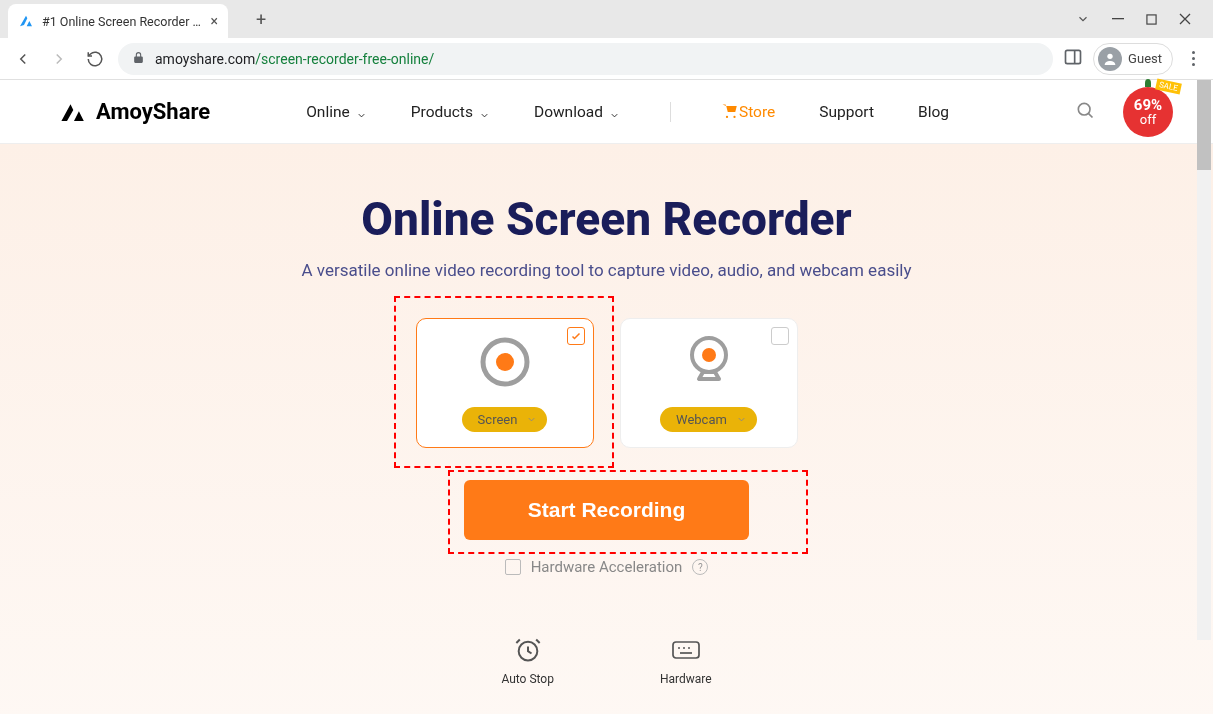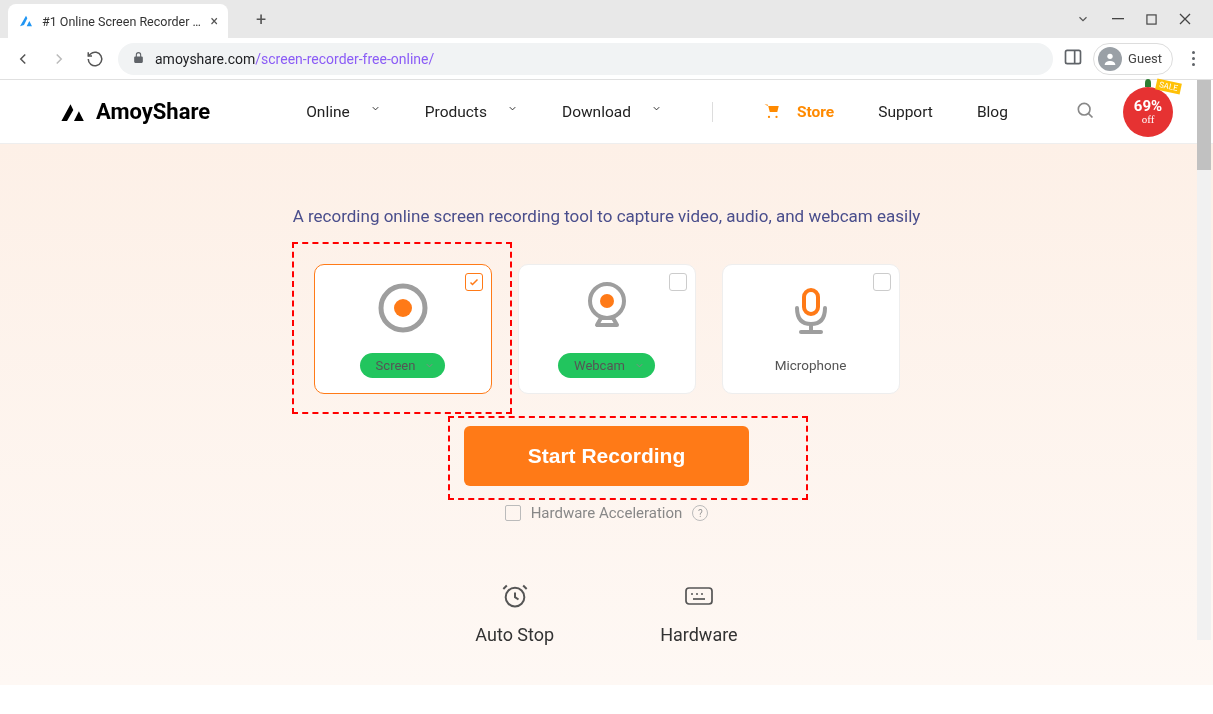--- a/index.html
+++ b/index.html
@@ -15,78 +15,78 @@
 .new-tab { width: 30px; height: 30px; display: flex; align-items: center; justify-content: center; color: #555; font-size: 18px; margin-left: 18px; cursor: pointer; }
 .chrome-win-controls { margin-left: auto; display: flex; align-items: center; gap: 22px; padding-right: 14px; color: #444; }
 .chrome-win-controls span svg { display: block; }
 
 .toolbar { display: flex; align-items: center; height: 42px; padding: 0 10px; background: #fff; gap: 10px; border-bottom: 1px solid #e0e0e0; }
 .toolbar .nav-btn { width: 26px; height: 26px; display: flex; align-items: center; justify-content: center; color: #555; cursor: pointer; border-radius: 50%; }
 .toolbar .nav-btn.disabled { color: #bbb; }
 .address-bar { flex: 1; display: flex; align-items: center; background: #f1f3f4; border-radius: 20px; height: 32px; padding: 0 14px; font-size: 14px; color: #555; }
 .address-bar .lock { margin-right: 10px; color: #5f6368; }
 .address-bar .domain { color: #202124; }
-.address-bar .path { color: #8b5cf6; }
+.address-bar .path { color: #15803d; }
 .toolbar .right { display: flex; align-items: center; gap: 10px; }
 .panel-icon { width: 20px; height: 20px; }
 .guest-chip { display: flex; align-items: center; gap: 6px; border: 1px solid #ddd; border-radius: 16px; padding: 3px 10px 3px 4px; font-size: 13px; color: #444; }
 .guest-chip .avatar { width: 24px; height: 24px; background: #9aa0a6; border-radius: 50%; display: flex; align-items: center; justify-content: center; color: #fff; }
 .kebab { width: 20px; display: flex; flex-direction: column; align-items: center; gap: 3px; cursor: pointer; }
 .kebab span { width: 3px; height: 3px; background: #5f6368; border-radius: 50%; }
 
 
 .site-header { display: flex; align-items: center; height: 64px; padding: 0 40px 0 60px; border-bottom: 1px solid #eee; background: #fff; position: relative; }
 .logo { display: flex; align-items: center; font-weight: 700; font-size: 22px; color: #000; }
 .logo-mark { width: 28px; height: 22px; margin-right: 8px; }
 .nav { display: flex; align-items: center; gap: 44px; margin-left: 96px; font-size: 15.5px; color: #222; }
-.nav-item { display: flex; align-items: flex-start; gap: 20px; cursor: pointer; }
+.nav-item { display: flex; align-items: flex-end; gap: 6px; cursor: pointer; }
 .nav-sep { width: 1px; height: 20px; background: #ddd; margin: 0 6px; }
-.nav .store { color: #ff8a00; display: flex; align-items: flex-end; gap: 16px; font-weight: bold; }
+.nav .store { color: #ff8a00; display: flex; align-items: flex-end; gap: 0; }
 .site-header .right { margin-left: auto; display: flex; align-items: center; gap: 28px; }
 .search-icon { width: 20px; height: 20px; color: #888; }
 .sale-badge { position: relative; width: 50px; height: 50px; }
 .sale-badge .circle { width: 50px; height: 50px; background: #e63232; border-radius: 50%; display: flex; flex-direction: column; align-items: center; justify-content: center; color: #fff; font-weight: 700; font-size: 15px; line-height: 1; }
-.sale-badge .circle .off { font-size: 11px; font-weight: 400; font-family: Liberation Serif, serif; }
+.sale-badge .circle .off { font-size: 13px; font-weight: 400; }
 .sale-badge .tag { position: absolute; top: -6px; right: -8px; background: #ffc107; color: #fff; font-size: 8px; padding: 1px 3px; transform: rotate(12deg); }
 .sale-badge .leaf { position: absolute; top: -8px; left: 22px; width: 6px; height: 8px; background: #2e7d32; border-radius: 50% 50% 0 0; }
 
 
 .page { background: linear-gradient(180deg, #fdf0e7 0%, #fef8f4 100%); padding: 48px 0 40px; position: relative; }
 .hero-title { text-align: center; font-size: 46px; font-weight: 800; color: #1a1d5a; }
 .hero-sub { text-align: center; font-size: 17px; color: #4a4e8c; margin-top: 14px; }
 
 .cards { display: flex; justify-content: center; gap: 26px; margin-top: 38px; }
 .card { width: 178px; height: 130px; background: #fff; border: 1px solid #eee; border-radius: 10px; position: relative; display: flex; flex-direction: column; align-items: center; justify-content: center; gap: 18px; }
 .card.selected { border: 1.5px solid #ff7a17; }
 .card .chk { position: absolute; top: 8px; right: 8px; width: 18px; height: 18px; border: 1.5px solid #ccc; border-radius: 3px; display: flex; align-items: center; justify-content: center; }
 .card.selected .chk { border-color: #ff7a17; color: #ff7a17; }
 .card .chk svg { display: none; }
 .card.selected .chk svg { display: block; }
 .card .icon { height: 54px; display: flex; align-items: center; justify-content: center; }
 .card .lbl { font-size: 13.5px; color: #555; }
-.card .pill { background: #22c55e; border-radius: 14px; padding: 5px 30px 5px 16px; font-size: 13px; color: #555; position: relative; display: flex; align-items: center; }
+.card .pill { background: #eab308; border-radius: 14px; padding: 5px 30px 5px 16px; font-size: 13px; color: #555; position: relative; display: flex; align-items: center; }
 .card .pill .caret { position: absolute; right: 10px; }
 
 
 .annot { position: absolute; border: 2.5px dashed #ff0000; pointer-events: none; }
 .annot1 { top: -22px; left: -22px; width: 220px; height: 172px; }
 .annot2 { top: -10px; left: -16px; width: 360px; height: 84px; z-index: 2; }
 
 .card-wrap { position: relative; }
 
 .start-wrap { display: flex; justify-content: center; margin-top: 32px; position: relative; }
 .start-inner { position: relative; }
 .start-btn { background: #ff7a17; color: #fff; font-size: 21px; font-weight: 700; border: none; border-radius: 6px; padding: 18px 64px; cursor: pointer; }
 
 .hwaccel { display: flex; align-items: center; justify-content: center; gap: 10px; margin-top: 18px; font-size: 15px; color: #888; }
 .hwaccel .box { width: 16px; height: 16px; border: 1.5px solid #bbb; border-radius: 2px; }
 .hwaccel .q { width: 16px; height: 16px; border: 1.5px solid #bbb; border-radius: 50%; display: flex; align-items: center; justify-content: center; font-size: 10px; color: #999; }
 
 .features { display: flex; justify-content: center; gap: 106px; margin-top: 60px; }
-.feat { display: flex; flex-direction: column; align-items: center; gap: 14px; font-size: 18px; color: #333; }
+.feat { display: flex; flex-direction: column; align-items: center; gap: 8px; font-size: 12px; color: #333; }
 .feat .ic { height: 28px; display: flex; align-items: center; color: #555; }
 
 .scrollbar-stub { position: absolute; right: 2px; top: 0; width: 14px; height: 560px; background: #f1f1f1; }
 .scrollbar-stub .thumb { width: 14px; height: 90px; background: #c1c1c1; }
 .page-container{position:relative;}
 </style>
 </head>
 <body>
 
 <div class="browser-chrome">
@@ -221,21 +221,22 @@
       <div class="tag">SALE</div>
       <div class="circle">
         <span>69%</span>
         <span class="off">off</span>
       </div>
     </div>
   </div>
 </div>
 
 <div class="page">
-  <p class="hero-sub">A recording online screen recording tool to capture video, audio, and webcam easily</p>
+  <h1 class="hero-title">Online Screen Recorder</h1>
+  <p class="hero-sub">A versatile online video recording tool to capture video, audio, and webcam easily</p>
 
   <div class="cards">
     <div class="card-wrap">
       <div class="annot annot1"></div>
       <div class="card selected">
         <div class="chk">
               <svg width="12" height="12" viewBox="0 0 24 24" fill="none" stroke="#ff7a17" stroke-width="3">
                 <path d="M5 13l4 4L19 7"></path>
               </svg>
             </div>
@@ -265,32 +266,20 @@
           </div>
       <div class="pill">
         <span>Webcam</span>
         <svg class="caret" width="11" height="11" viewBox="0 0 24 24" fill="none" stroke="#888" stroke-width="2">
               <path d="M6 9l6 6 6-6"></path>
             </svg>
       </div>
     </div>
 
 
-    <div class="card">
-      <div class="chk"></div>
-      <div class="icon">
-            <svg width="44" height="52" viewBox="0 0 44 52">
-              <rect x="15" y="4" width="14" height="24" rx="7" fill="none" stroke="#ff7a17" stroke-width="4"></rect>
-              <path d="M8 22 Q8 38 22 38 Q36 38 36 22" fill="none" stroke="#9e9e9e" stroke-width="4" stroke-linecap="round"></path>
-              <line x1="22" y1="38" x2="22" y2="46" stroke="#9e9e9e" stroke-width="4"></line>
-              <line x1="12" y1="46" x2="32" y2="46" stroke="#9e9e9e" stroke-width="4" stroke-linecap="round"></line>
-            </svg>
-          </div>
-      <div class="lbl">Microphone</div>
-    </div>
   </div>
 
   <div class="start-wrap">
     <div class="start-inner">
       <div class="annot annot2"></div>
       <button class="start-btn">Start Recording</button>
     </div>
   </div>
 
   <div class="hwaccel">

